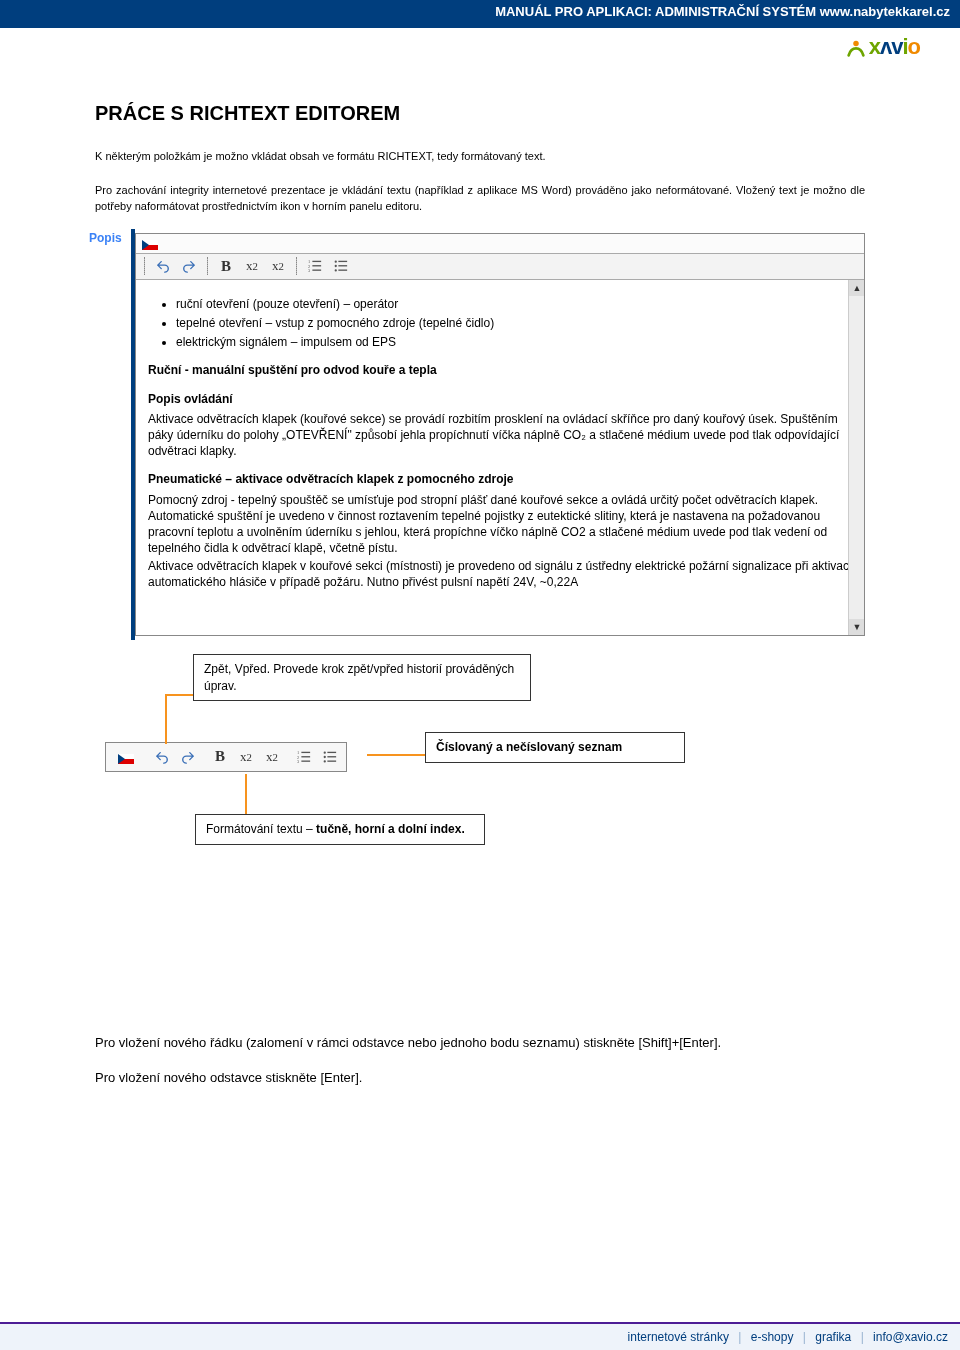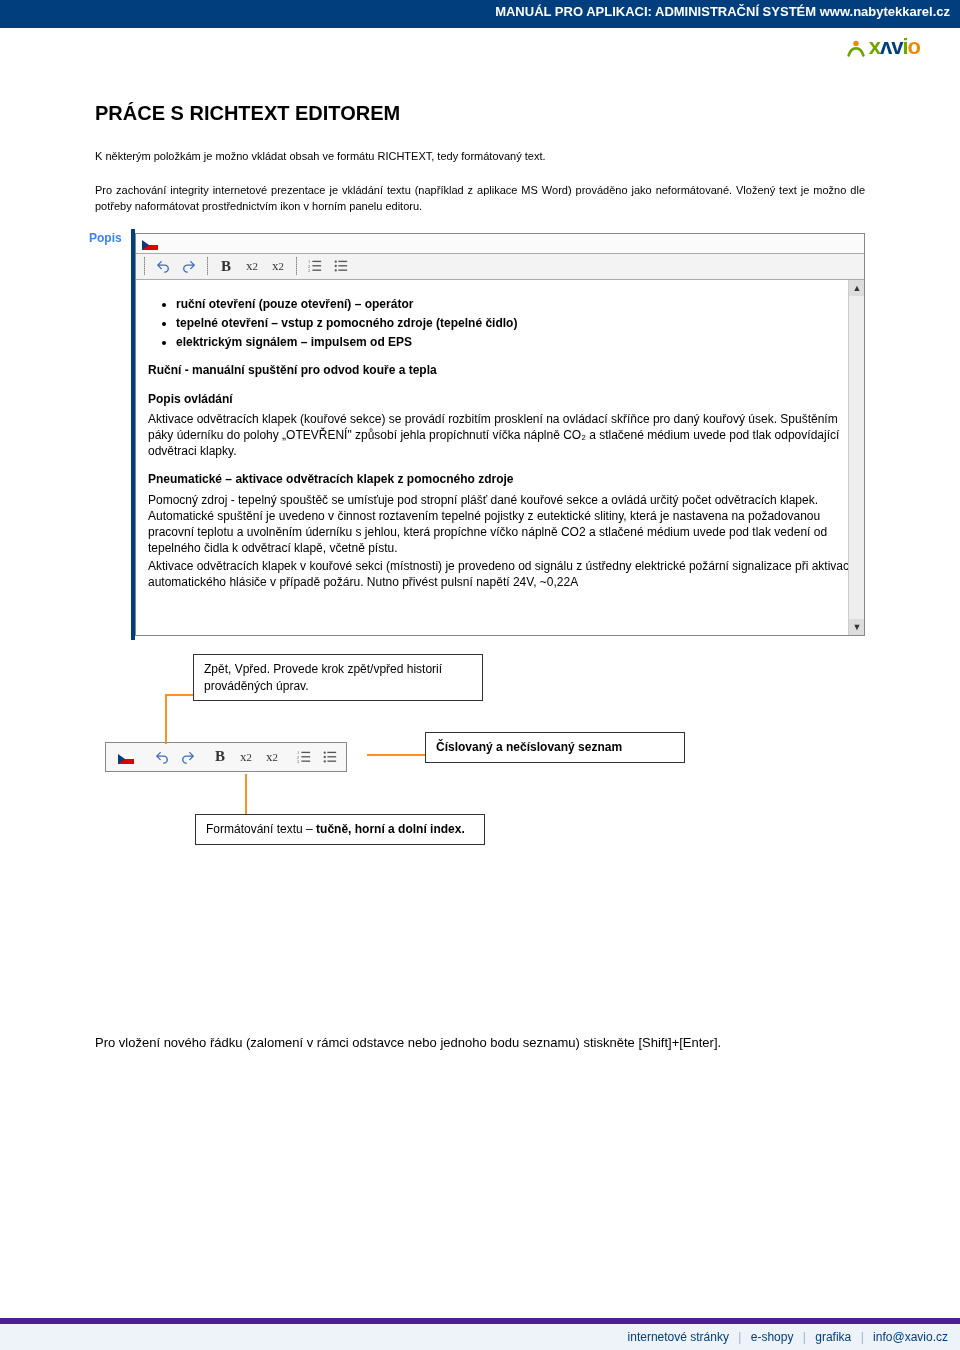--- a/index.html
+++ b/index.html
@@ -143,21 +143,21 @@
     width:16px; background:#eee;
     border-left:1px solid #ccc;
   }
   .scroll-up,.scroll-down{
     position:absolute; left:0; width:16px; height:16px;
     background:#ddd; display:flex;align-items:center;justify-content:center;
     font-size:9px;color:#333;
   }
   .scroll-up{top:0;} .scroll-down{bottom:0;}
   .editor-body ul { margin:6px 0 10px 28px; padding:0;}
-  .editor-body ul li{margin:3px 0;font-weight:bold;}
+  .editor-body ul li{margin:3px 0;}
   .editor-body h4{font-size:12px;font-weight:bold;margin:12px 0 4px 0;}
   .editor-body p{margin:2px 0;}
 
   
   .callouts {
     margin: 18px 0 0 0;
     position:relative;
     height: 260px;
   }
   .call-box {
@@ -194,21 +194,21 @@
   .bottom-text p{margin:0 0 16px 0;}
 
   
   .footer {
     position:absolute;
     bottom:0; left:0; right:0;
     text-align:right;
     padding:6px 12px;
     color:#003e7e;
     font-size:12px;
-    border-top:6px solid #4c1d95;
+    border-top:2px solid #4c1d95;
     background:#eef3fa;
   }
   .footer .fsep{color:#99b3d1; margin:0 6px;}
   .footer a{color:#003e7e; text-decoration:none;}
 </style>
 </head>
 <body>
 
 <div class="page">
 
@@ -342,35 +342,36 @@
       </div>
 
       <div class="connector" style="left:70px; top:80px; width:2px; height:10px; background:#f7931e;"></div>
       <div class="connector" style="left:70px; top:40px; width:2px; height:40px; background:#f7931e;"></div>
       <div class="connector" style="left:70px; top:40px; width:28px; background:#f7931e;"></div>
 
       <div class="connector" style="left:272px; top:100px; width:58px;"></div>
       <div class="connector" style="left:150px; top:120px; width:2px; height:56px; background:#f7931e;"></div>
       <div class="connector" style="left:100px; top:176px; width:60px;"></div>
 
-      <div class="call-box" style="left:98px; top:0; width:290px;">
+      <div class="call-box" style="left:98px; top:0; width:338px;">
         <span>Zpět, Vpřed. Provede krok zpět/vpřed historií prováděných úprav.</span>
       </div>
 
       <div class="call-box" style="left:330px; top:78px; width:260px;">
         <b>Číslovaný a nečíslovaný seznam</b>
       </div>
 
       <div class="call-box" style="left:100px; top:160px; width:290px;">
         <span>Formátování textu – </span><b>tučně, horní a dolní index.</b>
       </div>
     </div>
 
     <div class="bottom-text">
       <p>Pro vložení nového řádku (zalomení v rámci odstavce nebo jednoho bodu seznamu) stiskněte [Shift]+[Enter].</p>
+      <p>Pro vložení nového odstavce stiskněte [Enter].</p>
     </div>
   </div>
 
   <div class="footer">
     <a>internetové stránky</a>
     <span class="fsep">|</span>
     <a>e-shopy</a>
     <span class="fsep">|</span>
     <a>grafika</a>
     <span class="fsep">|</span>

